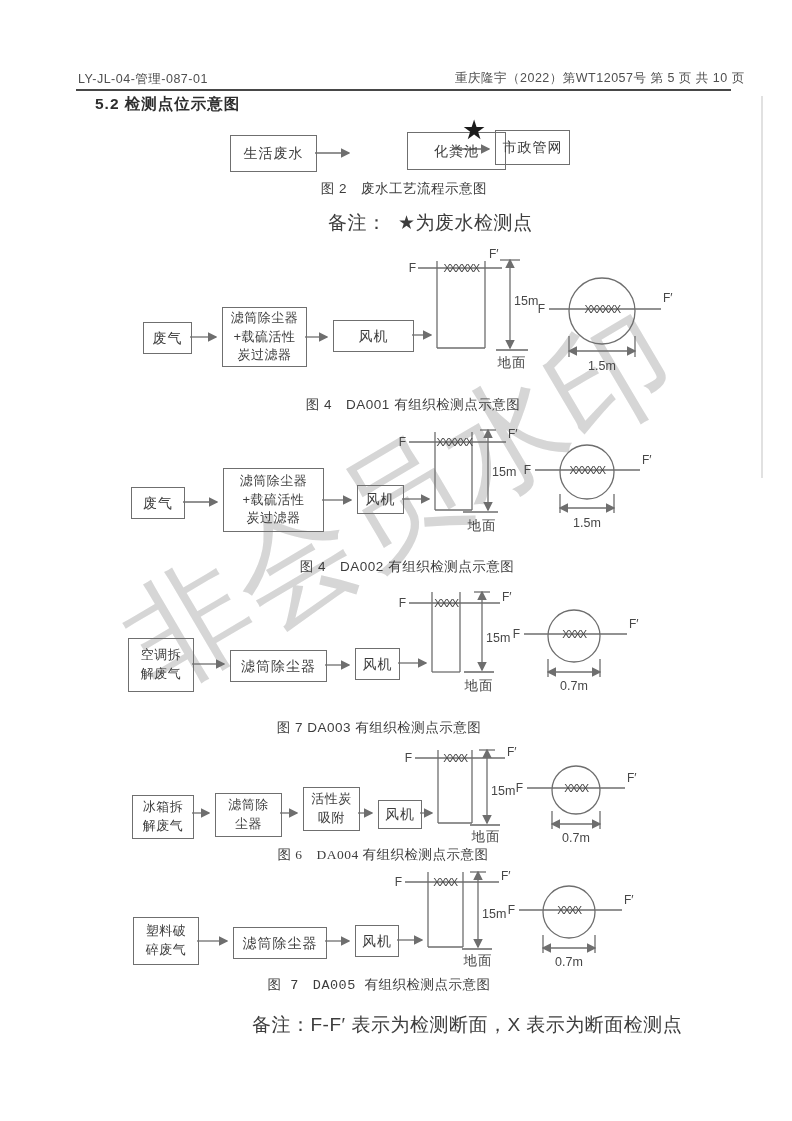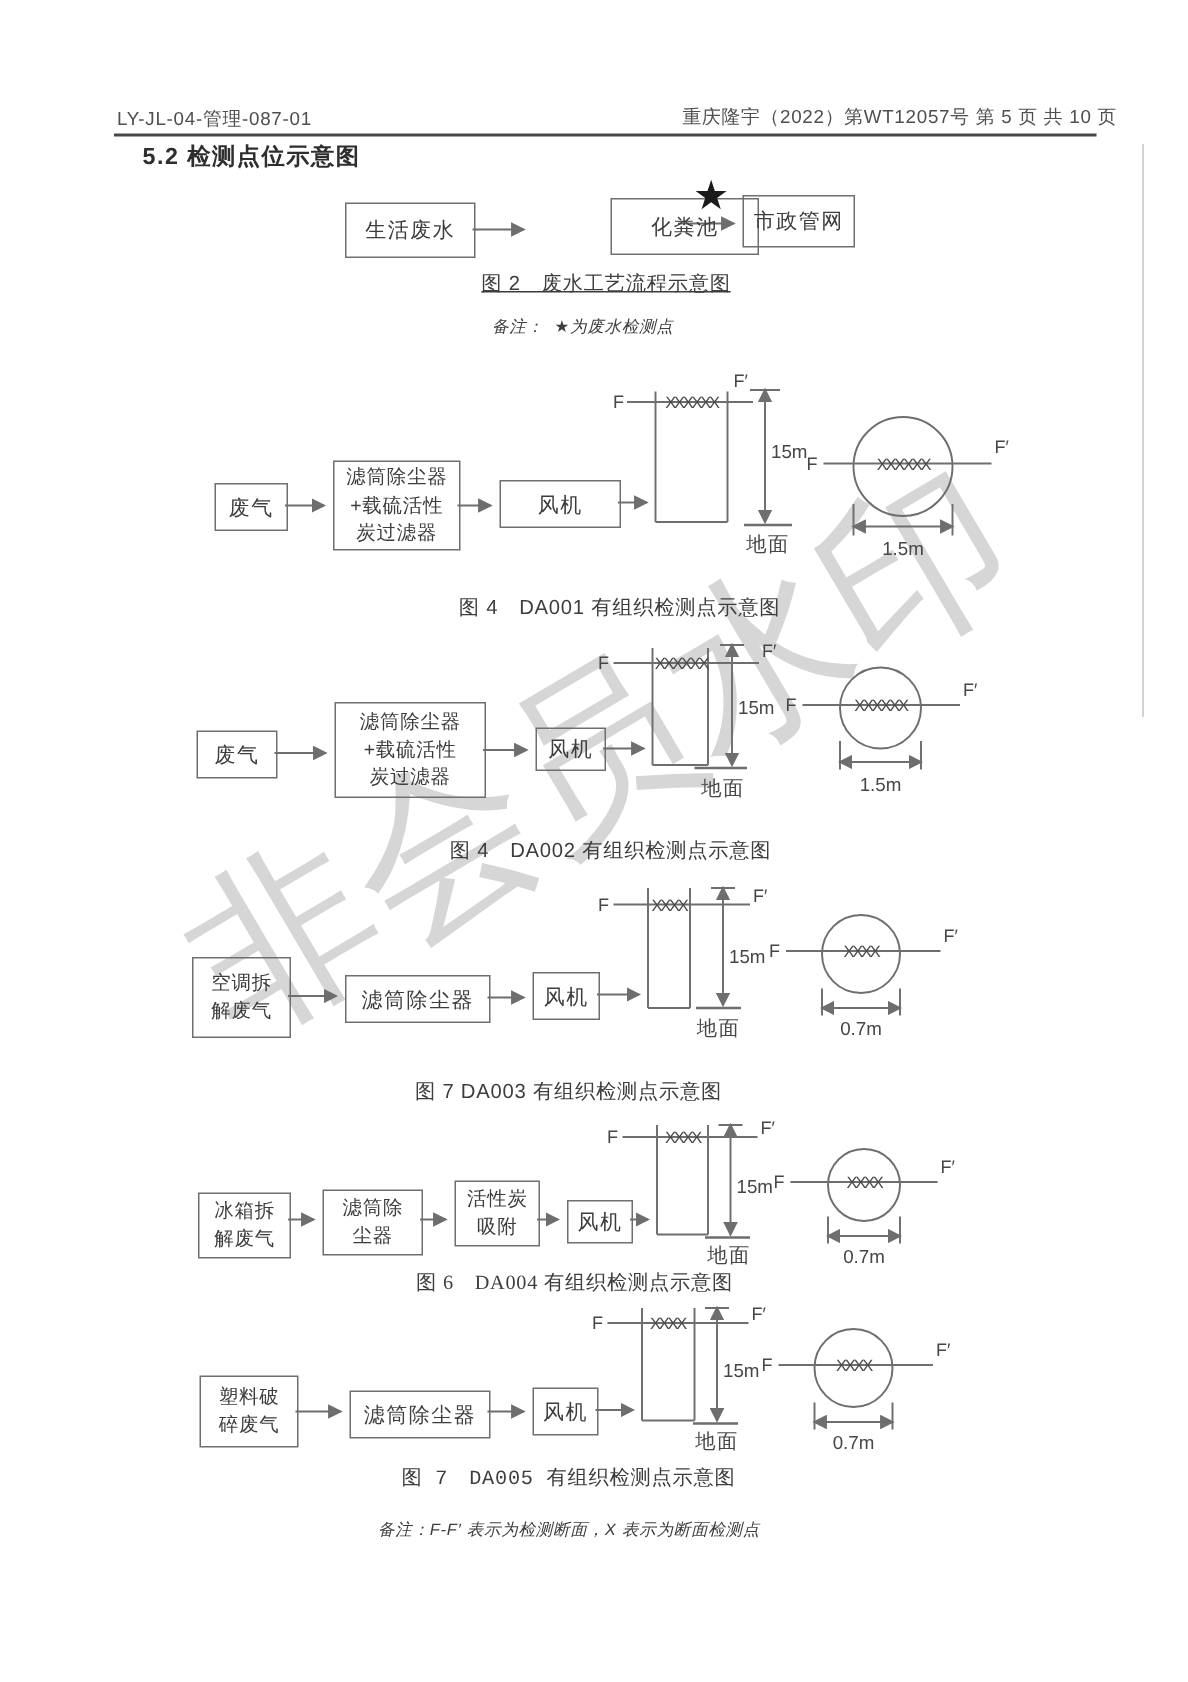--- a/index.html
+++ b/index.html
@@ -16,22 +16,22 @@
     display:flex;align-items:center;justify-content:center;text-align:center;
     white-space:pre-line;font-size:14px;line-height:1.45;color:#3d3d3d;
     letter-spacing:1px;z-index:3;
   }
   .box.small{font-size:13px;letter-spacing:.5px;}
   .cap{
     position:absolute;font-size:13.5px;color:#3d3d3d;letter-spacing:.5px;
     text-align:center;white-space:pre-wrap;z-index:3;
   }
   .note{
-    position:absolute;font-size:11px;color:#3d3d3d;letter-spacing:.5px;
-    white-space:pre-wrap;z-index:3;font-style:italic;
+    position:absolute;font-size:19px;color:#3d3d3d;letter-spacing:.5px;
+    white-space:pre-wrap;z-index:3;
   }
   .star{
     position:absolute;font-size:27px;color:#1b1b1b;line-height:1;z-index:3;
   }
   svg.canvas{position:absolute;left:0;top:0;z-index:2;}
   .svgtxt{font-family:"Liberation Sans","DejaVu Sans",sans-serif;fill:#474747;}
   .f-lab{font-size:12px;}
   .marks{font-size:11px;letter-spacing:-1.5px;fill:#4a4a4a;}
   .dim{font-size:12.5px;}
   .grd{font-size:13.5px;letter-spacing:1px;}
@@ -203,21 +203,21 @@
   <text class="svgtxt f-lab" x="515" y="914" text-anchor="end">F</text>
   <text class="svgtxt f-lab" x="624" y="904">F′</text>
   <text class="svgtxt marks" x="569" y="914" text-anchor="middle">XXXX</text>
   <text class="svgtxt dim" x="569" y="966" text-anchor="middle">0.7m</text>
 </svg>
 
 <div class="box" style="left:230px;top:135px;width:85px;height:35px;">生活废水</div>
 <div class="box" style="left:363px;top:132px;width:97px;height:36px;margin-left:44px;">化粪池</div>
 <div class="box" style="left:495px;top:130px;width:73px;height:33px;">市政管网</div>
 <div class="star" style="left:462px;top:117px;">★</div>
-<div class="cap" style="left:254px;top:180px;width:300px;text-decoration:underline;">图 2　废水工艺流程示意图</div>
+<div class="cap" style="left:254px;top:180px;width:300px;">图 2　废水工艺流程示意图</div>
 <div class="note" style="left:328px;top:210px;">备注：  ★为废水检测点</div>
 
 <div class="box" style="left:143px;top:322px;width:47px;height:30px;">废气</div>
 <div class="box small" style="left:222px;top:307px;width:83px;height:58px;">滤筒除尘器
 +载硫活性
 炭过滤器</div>
 <div class="box" style="left:333px;top:320px;width:79px;height:30px;">风机</div>
 <div class="cap" style="left:263px;top:396px;width:300px;">图 4　DA001 有组织检测点示意图</div>
 
 <div class="box" style="left:131px;top:487px;width:52px;height:30px;">废气</div>

